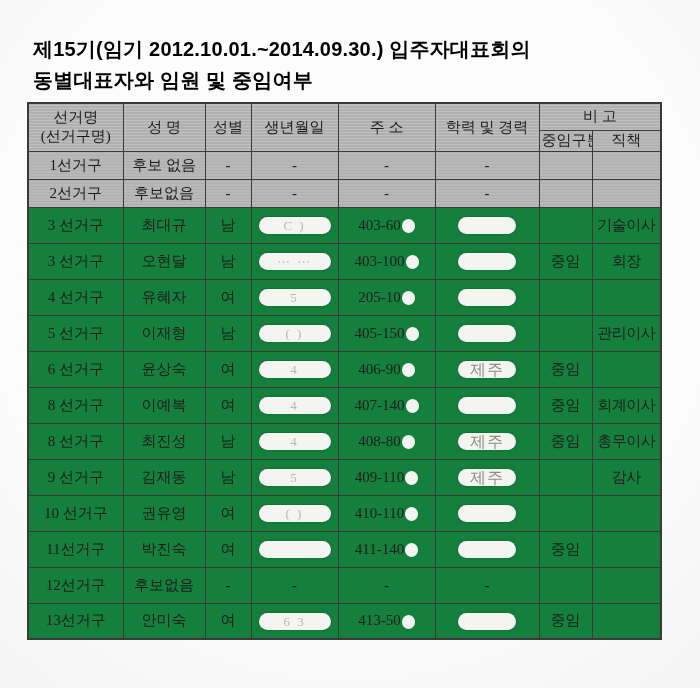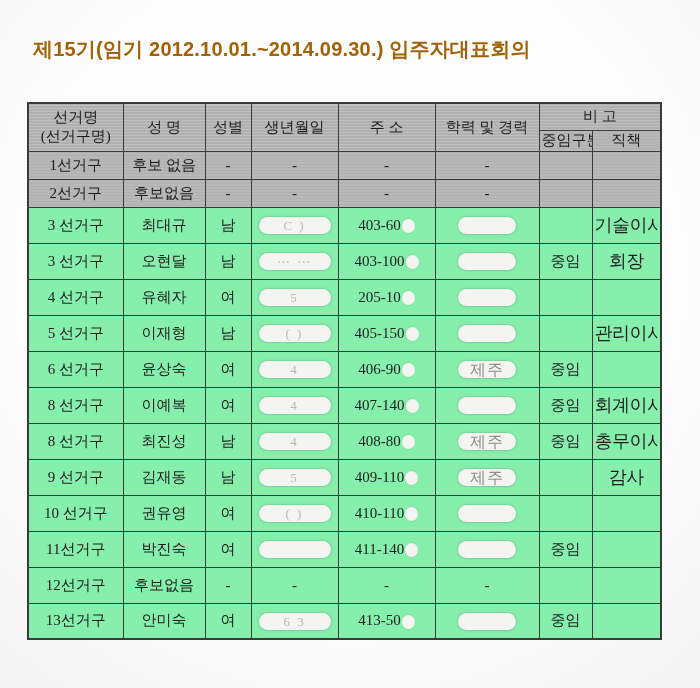--- a/index.html
+++ b/index.html
@@ -14,21 +14,21 @@
     width:700px;height:688px;position:relative;overflow:hidden;
     background:var(--page-bg);
     font-family:"Liberation Sans",sans-serif;
     color:var(--ink);
   }
   
   .scan-sheet{position:absolute;inset:0;background:
     radial-gradient(circle at 50% 40%, rgba(255,255,255,0) 60%, rgba(0,0,0,0.03) 100%);}
   .doc-title{
     position:absolute;left:33px;top:34px;width:640px;
-    font-weight:bold;font-size:20px;line-height:31px;color:#a16207;
+    font-weight:bold;font-size:20px;line-height:31px;color:#000000;
     letter-spacing:0.2px;
   }
   table.rep-table{
     position:absolute;left:27px;top:102px;width:633px;
     border-collapse:collapse;table-layout:fixed;
     font-family:"Liberation Serif",serif;
     font-size:15px;color:var(--ink);
     border:2px solid var(--border);
   }
   .rep-table th,.rep-table td{
@@ -36,29 +36,29 @@
     text-align:center;vertical-align:middle;
     padding:0 2px;overflow:hidden;white-space:nowrap;
   }
   .rep-table thead th{
     background:var(--shaded-bg);
     background-image:repeating-linear-gradient(0deg, rgba(255,255,255,0.10) 0 1px, rgba(0,0,0,0.05) 1px 3px);
     font-weight:normal;font-size:15px;
   }
   .rep-table thead tr.h1 th{height:27px;}
   .rep-table thead tr.h2 th{height:21px;font-size:15px;font-weight:normal;}
-  .rep-table tbody tr{height:36px;background:#86efac;}
+  .rep-table tbody tr{height:36px;background:#15803d;}
   .rep-table tbody tr.shaded{height:28px;}
   .rep-table tbody tr.shaded td{
     background:var(--shaded-bg);
     background-image:repeating-linear-gradient(0deg, rgba(255,255,255,0.10) 0 1px, rgba(0,0,0,0.05) 1px 3px);
   }
   .hdr-two-line{line-height:19px;display:block;}
   .addr-cell{text-align:left;padding-left:9px;}
-  .pos-cell{font-size:18px;letter-spacing:-0.5px;}
+  .pos-cell{font-size:15px;letter-spacing:-0.5px;}
   
   .redact{
     display:inline-block;vertical-align:middle;
     height:17px;line-height:17px;border-radius:9px;
     background:#f4f4f2;
     box-shadow:0 0 0 1px rgba(0,0,0,0.05), 0 0 4px rgba(0,0,0,0.10);
     color:#b9b7b2;font-size:13px;letter-spacing:2px;overflow:hidden;
   }
   .redact.birth{width:72px;}
   .redact.edu{width:58px;color:#8f8d89;font-size:16px;letter-spacing:1px;}
@@ -72,20 +72,21 @@
   .col-reapp{width:53px;}
   .col-position{width:69px;}
 </style>
 </head>
 <body>
 
 <div class="scan-sheet"></div>
 
 <div class="doc-title">
   <div>제15기(임기 2012.10.01.~2014.09.30.) 입주자대표회의</div>
+  <div>동별대표자와 임원 및 중임여부</div>
 </div>
 
 <table class="rep-table">
   <colgroup>
     <col class="col-district">
       <col class="col-name">
       <col class="col-gender">
       <col class="col-birth">
     <col class="col-address">
       <col class="col-education">

